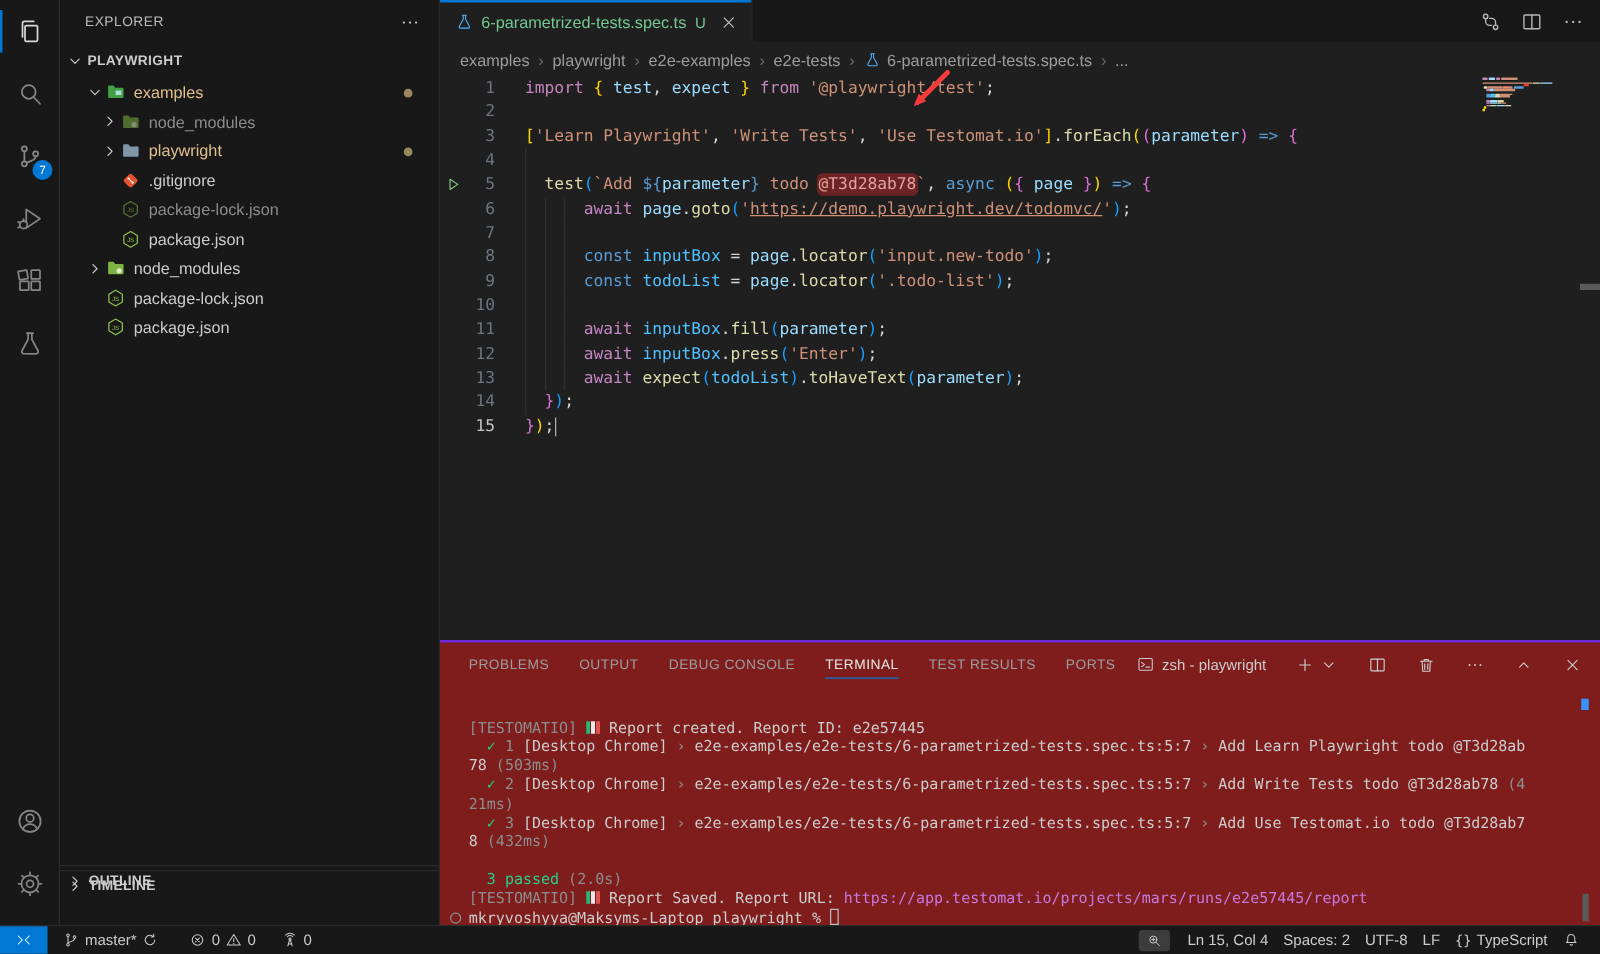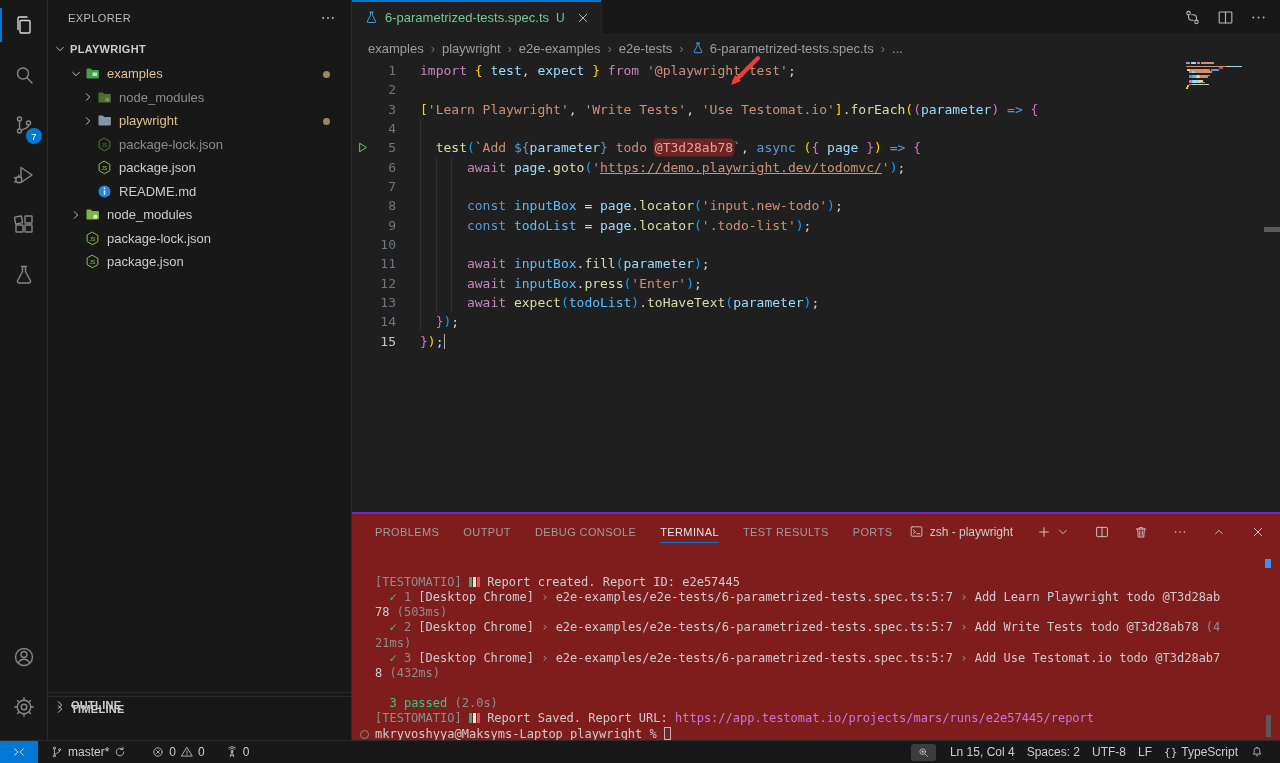--- a/index.html
+++ b/index.html
@@ -256,48 +256,49 @@
         <span class="ic ficon">
           <svg viewBox="0 0 24 24" fill="none" stroke="currentColor" stroke-width="1.4" stroke-linecap="round" stroke-linejoin="round">
             <path fill="#8097a8" stroke="none" d="M3.5 6.2c0-.8.6-1.4 1.4-1.4h4.6l2 2.4h8.1c.8 0 1.4.6 1.4 1.4v8.9c0 .8-.6 1.4-1.4 1.4H4.9c-.8 0-1.4-.6-1.4-1.4z"></path>
           </svg>
         </span>
         <span class="t-modified">playwright</span>
         <span class="t-dot"></span>
       </div>
       <div class="trow" style="padding-left: 32px;">
         <span class="chev ic"></span>
+        <span class="ic ficon">
+          <svg viewBox="0 0 24 24" fill="none" stroke="currentColor" stroke-width="1.4" stroke-linecap="round" stroke-linejoin="round">
+            <rect x="5.8" y="5.8" width="12.4" height="12.4" rx="2.5" transform="rotate(45 12 12)" fill="#e2542f" stroke="none"></rect>
+            <circle cx="9.6" cy="9.6" r="1.2" fill="#fff" stroke="none"></circle>
+            <circle cx="14.4" cy="14.4" r="1.2" fill="#fff" stroke="none"></circle>
+            <path d="M10.4 10.4l3.2 3.2" stroke="#fff" stroke-width="1.2"></path>
+          </svg>
+        </span>
+        <span class="t-normal">.gitignore</span>
+      </div>
+      <div class="trow" style="padding-left: 32px;">
+        <span class="chev ic"></span>
         <span class="ic ficon ig">
           <svg viewBox="0 0 24 24" fill="none" stroke="currentColor" stroke-width="1.4" stroke-linecap="round" stroke-linejoin="round">
             <path d="M12 3.2l7.6 4.4v8.8L12 20.8 4.4 16.4V7.6z" stroke="#8bc34a"></path>
             <text x="7.8" y="15.3" font-size="7" fill="#8bc34a" stroke="none" font-family="Liberation Sans,sans-serif">JS</text>
           </svg>
         </span>
         <span class="t-ignored">package-lock.json</span>
       </div>
       <div class="trow" style="padding-left: 32px;">
         <span class="chev ic"></span>
         <span class="ic ficon">
           <svg viewBox="0 0 24 24" fill="none" stroke="currentColor" stroke-width="1.4" stroke-linecap="round" stroke-linejoin="round">
             <path d="M12 3.2l7.6 4.4v8.8L12 20.8 4.4 16.4V7.6z" stroke="#8bc34a"></path>
             <text x="7.8" y="15.3" font-size="7" fill="#8bc34a" stroke="none" font-family="Liberation Sans,sans-serif">JS</text>
           </svg>
         </span>
         <span class="t-normal">package.json</span>
-      </div>
-      <div class="trow" style="padding-left: 32px;">
-        <span class="chev ic"></span>
-        <span class="ic ficon">
-          <svg viewBox="0 0 24 24" fill="none" stroke="currentColor" stroke-width="1.4" stroke-linecap="round" stroke-linejoin="round">
-            <circle cx="12" cy="12" r="8.5" fill="#1f87e5" stroke="none"></circle>
-            <rect x="11" y="10.3" width="2" height="6.5" fill="#fff" stroke="none"></rect>
-            <circle cx="12" cy="7.5" r="1.3" fill="#fff" stroke="none"></circle>
-          </svg>
-        </span>
-        <span class="t-normal">README.md</span>
       </div>
       <div class="trow" style="padding-left: 20px;">
         <span class="chev ic">
           <svg viewBox="0 0 24 24" fill="none" stroke="currentColor" stroke-width="1.4" stroke-linecap="round" stroke-linejoin="round">
             <path d="M9.5 7l5 5-5 5"></path>
           </svg>
         </span>
         <span class="ic ficon">
           <svg viewBox="0 0 24 24" fill="none" stroke="currentColor" stroke-width="1.4" stroke-linecap="round" stroke-linejoin="round">
             <path fill="#7cb342" stroke="none" d="M3.5 6.2c0-.8.6-1.4 1.4-1.4h4.6l2 2.4h8.1c.8 0 1.4.6 1.4 1.4v8.9c0 .8-.6 1.4-1.4 1.4H4.9c-.8 0-1.4-.6-1.4-1.4z"></path>

